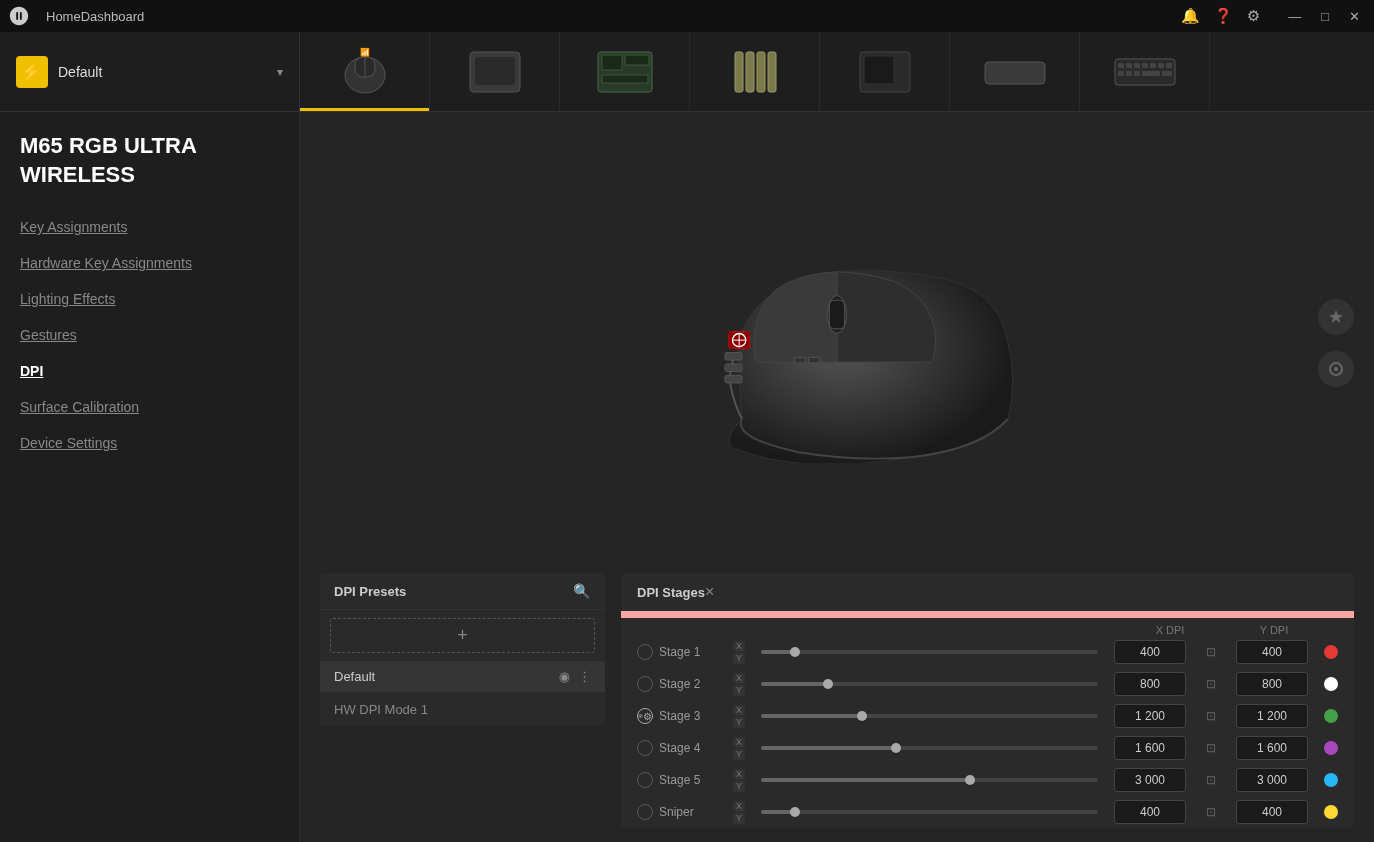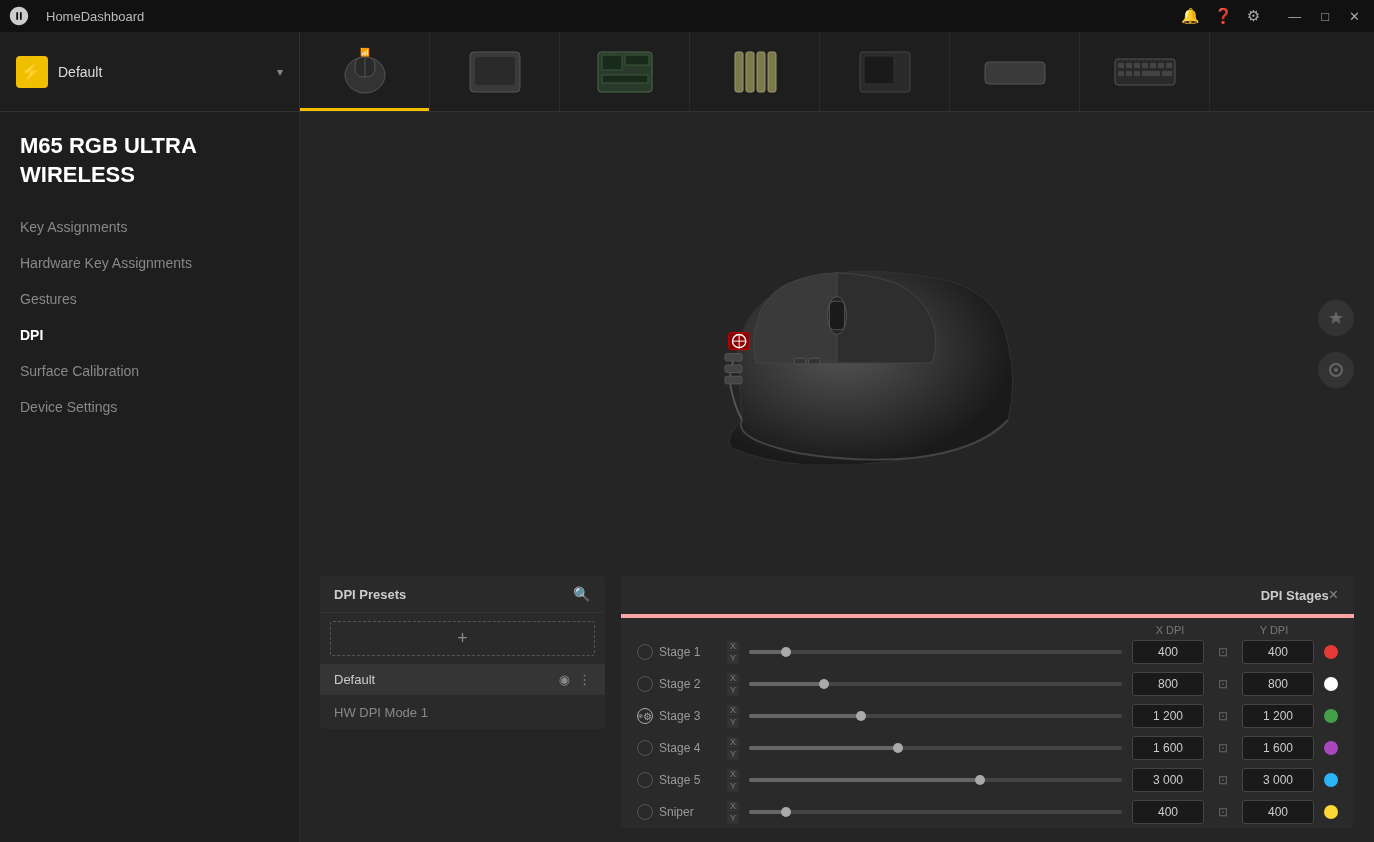--- a/index.html
+++ b/index.html
@@ -154,20 +154,21 @@
       color: #ffffff;
       text-transform: uppercase;
       line-height: 1.3;
     }
     .sidebar-nav-item {
       padding: 10px 20px;
       font-size: 14px;
       color: #888;
       cursor: pointer;
       transition: color 0.15s;
+      text-decoration: underline;
     }
     .sidebar-nav-item.active {
       color: #fff;
       font-weight: 600;
     }
 
     
     .content {
       flex: 1;
       position: relative;
@@ -285,23 +286,23 @@
     
     .stages-panel {
       flex: 1;
       background: #2a2a2a;
       border-radius: 4px;
       min-width: 0;
     }
     .stages-header {
       display: flex;
       align-items: center;
-      justify-content: flex-end;
+      justify-content: flex-start;
       padding: 10px 16px;
-      border-bottom: 4px solid #fca5a5;
+      border-bottom: 7px solid #fca5a5;
     }
     .stages-title {
       font-size: 13px;
       font-weight: 600;
       color: #ccc;
     }
     .close-btn {
       color: #888;
       font-size: 16px;
       cursor: pointer;
@@ -314,21 +315,21 @@
     }
     .col-x-dpi { margin-left: auto; width: 80px; text-align: center; }
     .col-link { width: 24px; }
     .col-y-dpi { width: 80px; text-align: center; }
     .col-color { width: 24px; }
 
     .stage-row {
       display: flex;
       align-items: center;
       padding: 4px 16px;
-      gap: 10px;
+      gap: 16px;
     }
     .stage-label-area {
       width: 80px;
       display: flex;
       align-items: center;
       gap: 6px;
       flex-shrink: 0;
     }
     .stage-active-dot {
       width: 16px;
@@ -540,20 +541,21 @@
   </div>
 </div>
 
 <div class="main">
 
   <div class="sidebar">
     <div class="device-title">M65 RGB ULTRA WIRELESS</div>
 
     <div class="sidebar-nav-item">Key Assignments</div>
     <div class="sidebar-nav-item">Hardware Key Assignments</div>
+    <div class="sidebar-nav-item">Lighting Effects</div>
     <div class="sidebar-nav-item">Gestures</div>
     <div class="sidebar-nav-item active">DPI</div>
     <div class="sidebar-nav-item">Surface Calibration</div>
     <div class="sidebar-nav-item">Device Settings</div>
   </div>
 
   <div class="content">
 
     <div class="mouse-visual">
       <svg class="mouse-image" viewBox="0 0 400 240" xmlns="http://www.w3.org/2000/svg">

